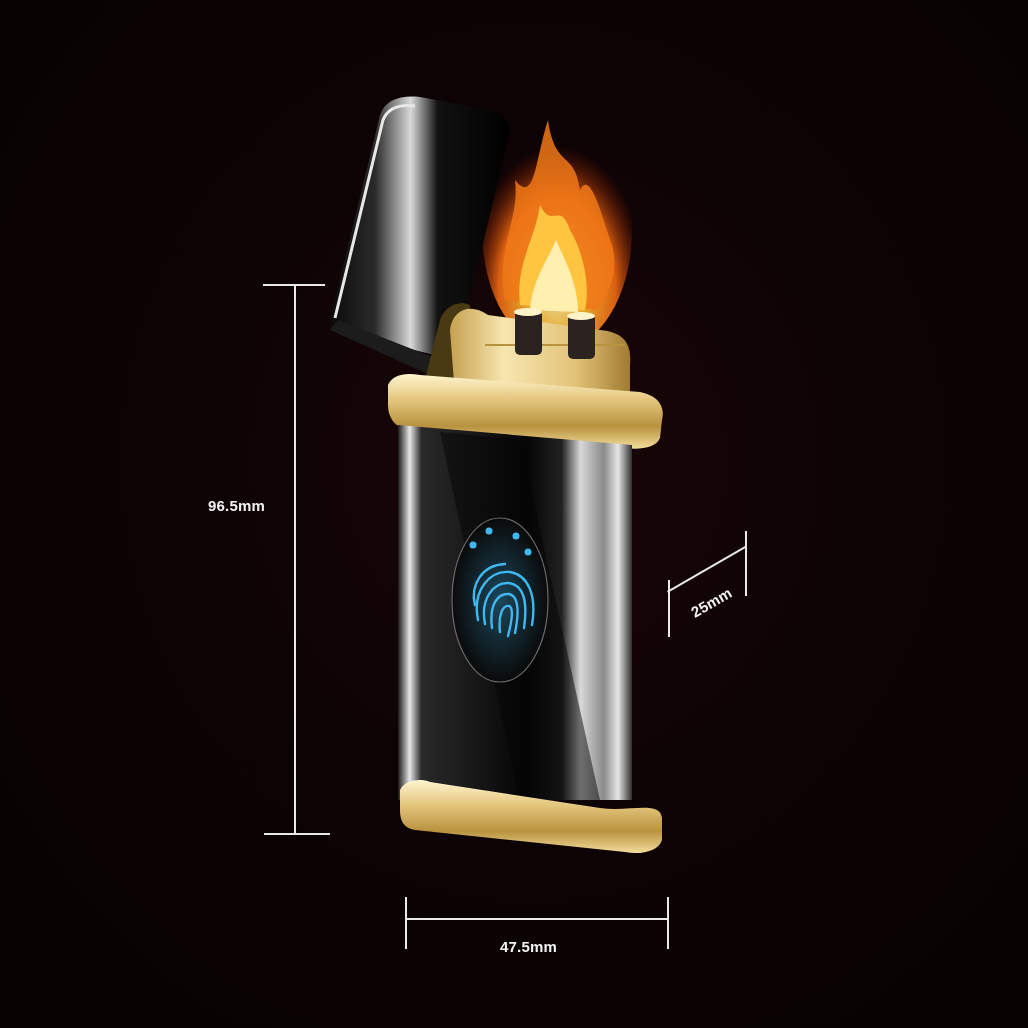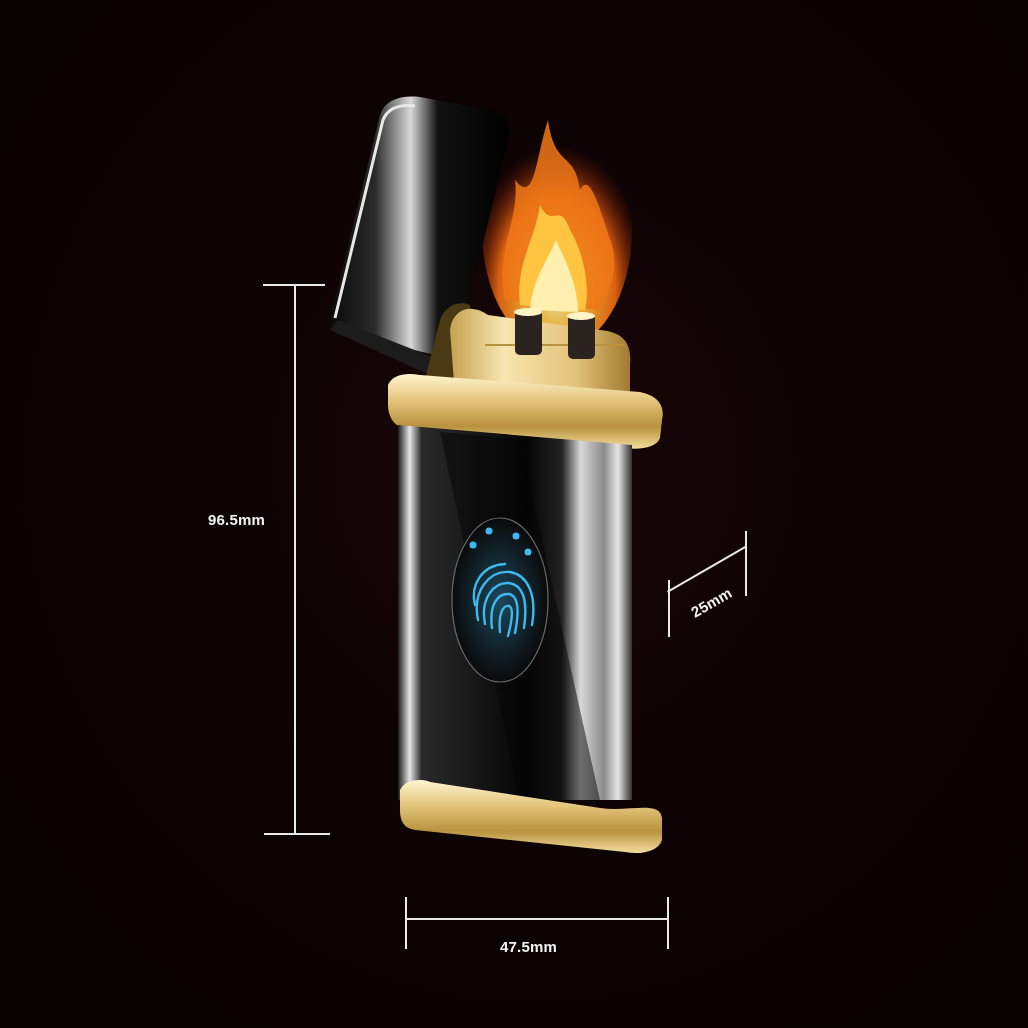--- a/index.html
+++ b/index.html
@@ -119,21 +119,21 @@
       <path d="M475,605 C470,585 482,565 505,564"></path>
     </g>
   </g>
 
   <path d="M400,790 C405,780 420,778 430,782 L600,808 C630,812 660,800 662,818 L662,840 C658,852 640,855 625,852 L415,830 C403,828 400,820 400,810 Z" fill="url(#gold)"></path>
 </svg>
 
 <div class="line" style="left:263px; top:284px; width:62px; height:2px;"></div>
 <div class="line" style="left:294px; top:285px; width:2px; height:548px;"></div>
 <div class="line" style="left:264px; top:833px; width:66px; height:2px;"></div>
-<div class="dim-text" style="left:208px; top:511px;">96.5mm</div>
+<div class="dim-text" style="left:208px; top:497px;">96.5mm</div>
 
 <div class="line" style="left:668px; top:580px; width:2px; height:57px;"></div>
 <div class="line" style="left:745px; top:531px; width:2px; height:65px;"></div>
 <div class="line" style="left:667px; top:591px; width:90px; height:2px; transform-origin:0 0; transform:rotate(-30deg);"></div>
 <div class="dim-text" style="left:688px; top:606px; transform:rotate(-30deg); transform-origin:0 0;">25mm</div>
 
 <div class="line" style="left:405px; top:897px; width:2px; height:52px;"></div>
 <div class="line" style="left:667px; top:897px; width:2px; height:52px;"></div>
 <div class="line" style="left:406px; top:918px; width:262px; height:2px;"></div>
 <div class="dim-text" style="left:500px; top:938px;text-align:center;">47.5mm</div>

